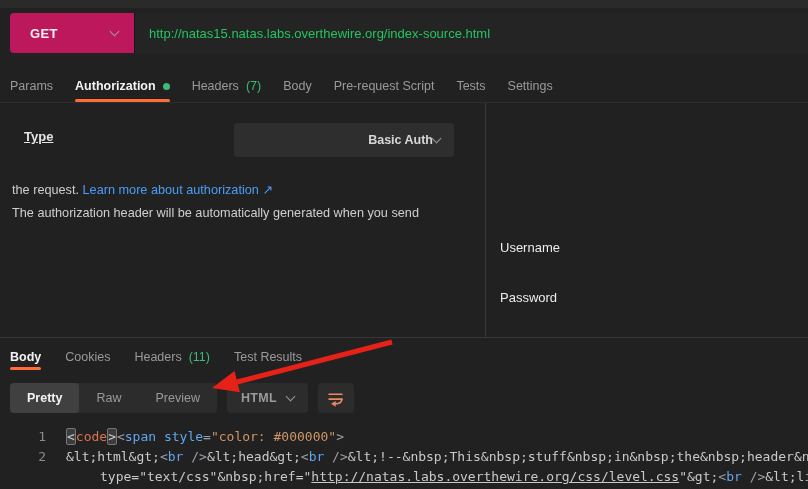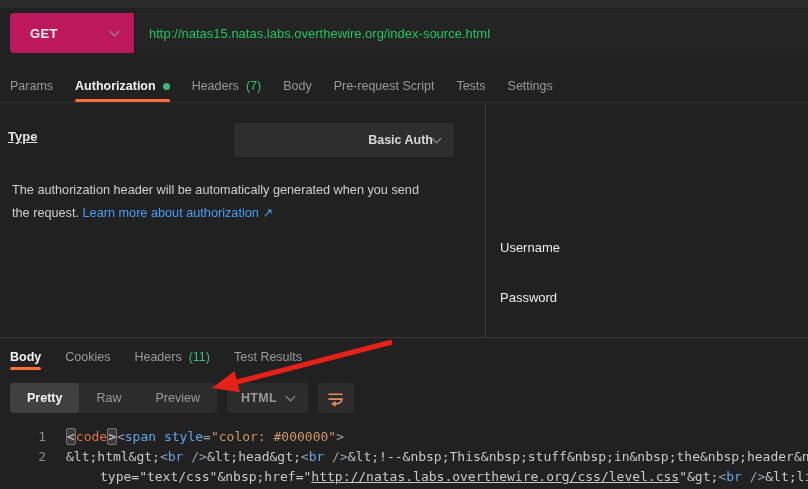--- a/index.html
+++ b/index.html
@@ -31,21 +31,21 @@
   .tabs-divider { position:absolute; top:102px; left:0; width:808px; height:1px; background:#2e2e2e; }
   .tab { font-size:12.5px; color:#9a9a9a; height:32px; display:flex; gap:7px; align-items:center; position:relative; cursor:pointer; white-space:nowrap; }
   .tab.active { color:#f3f3f3; font-weight:bold; }
   .tab.active::after { content:""; position:absolute; left:0; right:0; bottom:0; height:3px; background:#ff6c37; border-radius:2px; }
   .dot { width:7px; height:7px; border-radius:50%; background:#3dba74; }
   .count { color:#3dba74; }
 
   
   .content { position:absolute; top:103px; left:0; width:808px; height:234px; }
   .v-divider { position:absolute; left:485px; top:0; width:1px; height:234px; background:#383838; }
-  .type-label { position:absolute; left:8px; top:26px; font-size:13px; font-weight:bold; color:#e4e4e4;text-decoration:underline; }
+  .type-label { position:absolute; left:24px; top:26px; font-size:13px; font-weight:bold; color:#e4e4e4;text-decoration:underline; }
   .type-select {
     position:absolute; left:234px; top:20px; width:220px; height:34px;
     background:#2e2e2e; border-radius:4px; display:flex; align-items:center;
     justify-content:flex-end; padding:0 14px; cursor:pointer;
   }
   .type-select .val { font-size:12.5px; font-weight:bold; color:#d6d6d6; }
   .help { position:absolute; left:12px; top:76px; width:465px; font-size:12.7px; line-height:23px; color:#cfcfcf; }
   .link { color:#4a9ef8; cursor:pointer; }
   .field-label { position:absolute; font-size:13px; color:#ececec; }
   .lbl-user { left:500px; top:137px; }
@@ -124,24 +124,24 @@
     </div>
 </div>
 
 <div class="content">
   <div class="type-label">Type</div>
   <div class="type-select">
     <span class="val">Basic Auth</span>
     <span class="chev"></span>
   </div>
   <div class="help">
-    <div><span>The authorization header will be automatically generated when you send</span></div>
     <div>
       <span>the request. </span><span class="link">Learn more about authorization ↗</span>
     </div>
+    <div><span>The authorization header will be automatically generated when you send</span></div>
   </div>
   <div class="v-divider"></div>
   <div class="field-label lbl-user">Username</div>
   <div class="field-label lbl-pass">Password</div>
 </div>
 
 <div class="h-divider"></div>
 <div class="resp-tabs">
   <div class="tab active">
       <span>Body</span>

